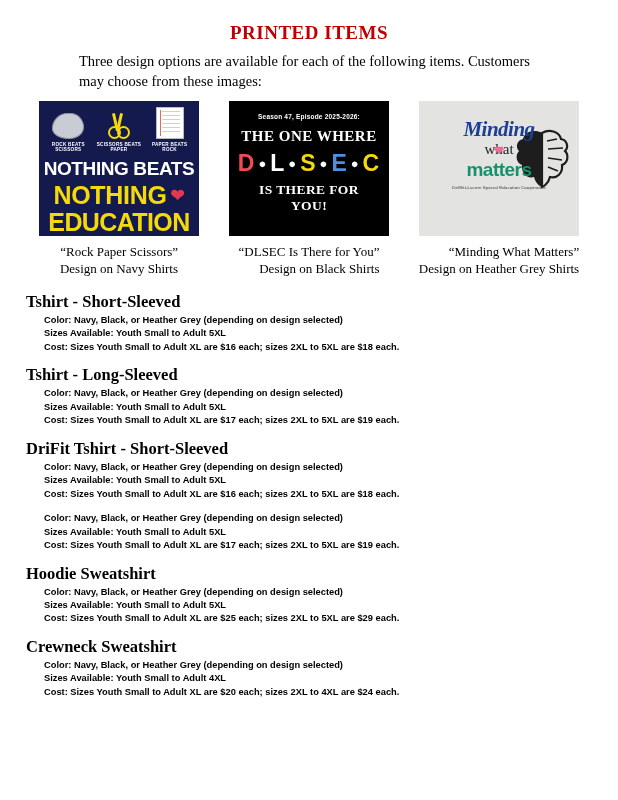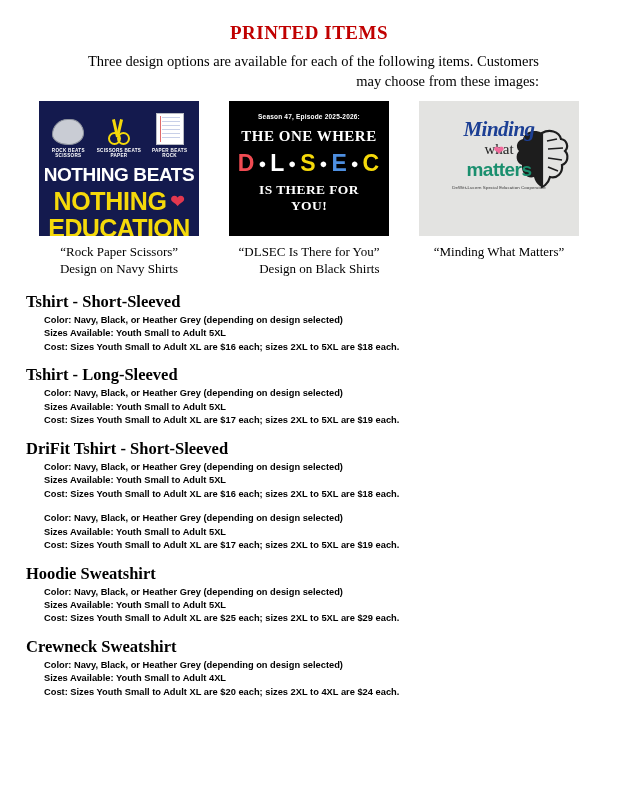--- a/index.html
+++ b/index.html
@@ -25,21 +25,21 @@
   .title {
     text-align: center;
     color: #c00000;
     font-family: "Liberation Serif", serif;
     font-weight: bold;
     font-size: 19px;
     letter-spacing: 0.5px;
     margin: 4px 0 8px 0;
   }
   .intro {
-    text-align: right;
+    text-align: left;
     font-size: 14.5px;
     line-height: 1.35;
     margin: 0 auto 10px auto;
     width: 460px;
   }
   .designs {
     display: flex;
     justify-content: space-between;
     align-items: flex-start;
     margin: 4px 8px 0 8px;
@@ -54,21 +54,21 @@
     width: 160px;
     height: 135px;
     box-sizing: border-box;
     position: relative;
     overflow: hidden;
   }
   
   .art-navy {
     background: #141a4e;
     color: #ffffff;
-    padding: 12px 4px;
+    padding: 6px 4px;
   }
   .rps-row {
     display: flex;
     justify-content: space-around;
     align-items: flex-end;
     height: 44px;
     margin-top: 2px;
   }
   .rps-item {
     width: 48px;
@@ -364,20 +364,21 @@
         <div class="grey-inner">
           <div class="grey-l1">Minding</div>
           <div class="grey-l2">what</div>
           <div class="grey-l3">matters</div>
           <div class="grey-l4">DeWitt-Lucern Special Education Cooperative</div>
         </div>
         <div class="brain-heart">❤</div>
       </div>
       <div class="caption">
         <div>“Minding What Matters”</div>
+        <div>Design on Heather Grey Shirts</div>
       </div>
     </div>
 
   </div>
 
   <div class="products">
 
     <div class="product">
       <div class="prod-name">Tshirt - Short-Sleeved</div>
       <div class="prod-line">Color:  Navy, Black, or Heather Grey (depending on design selected)</div>

